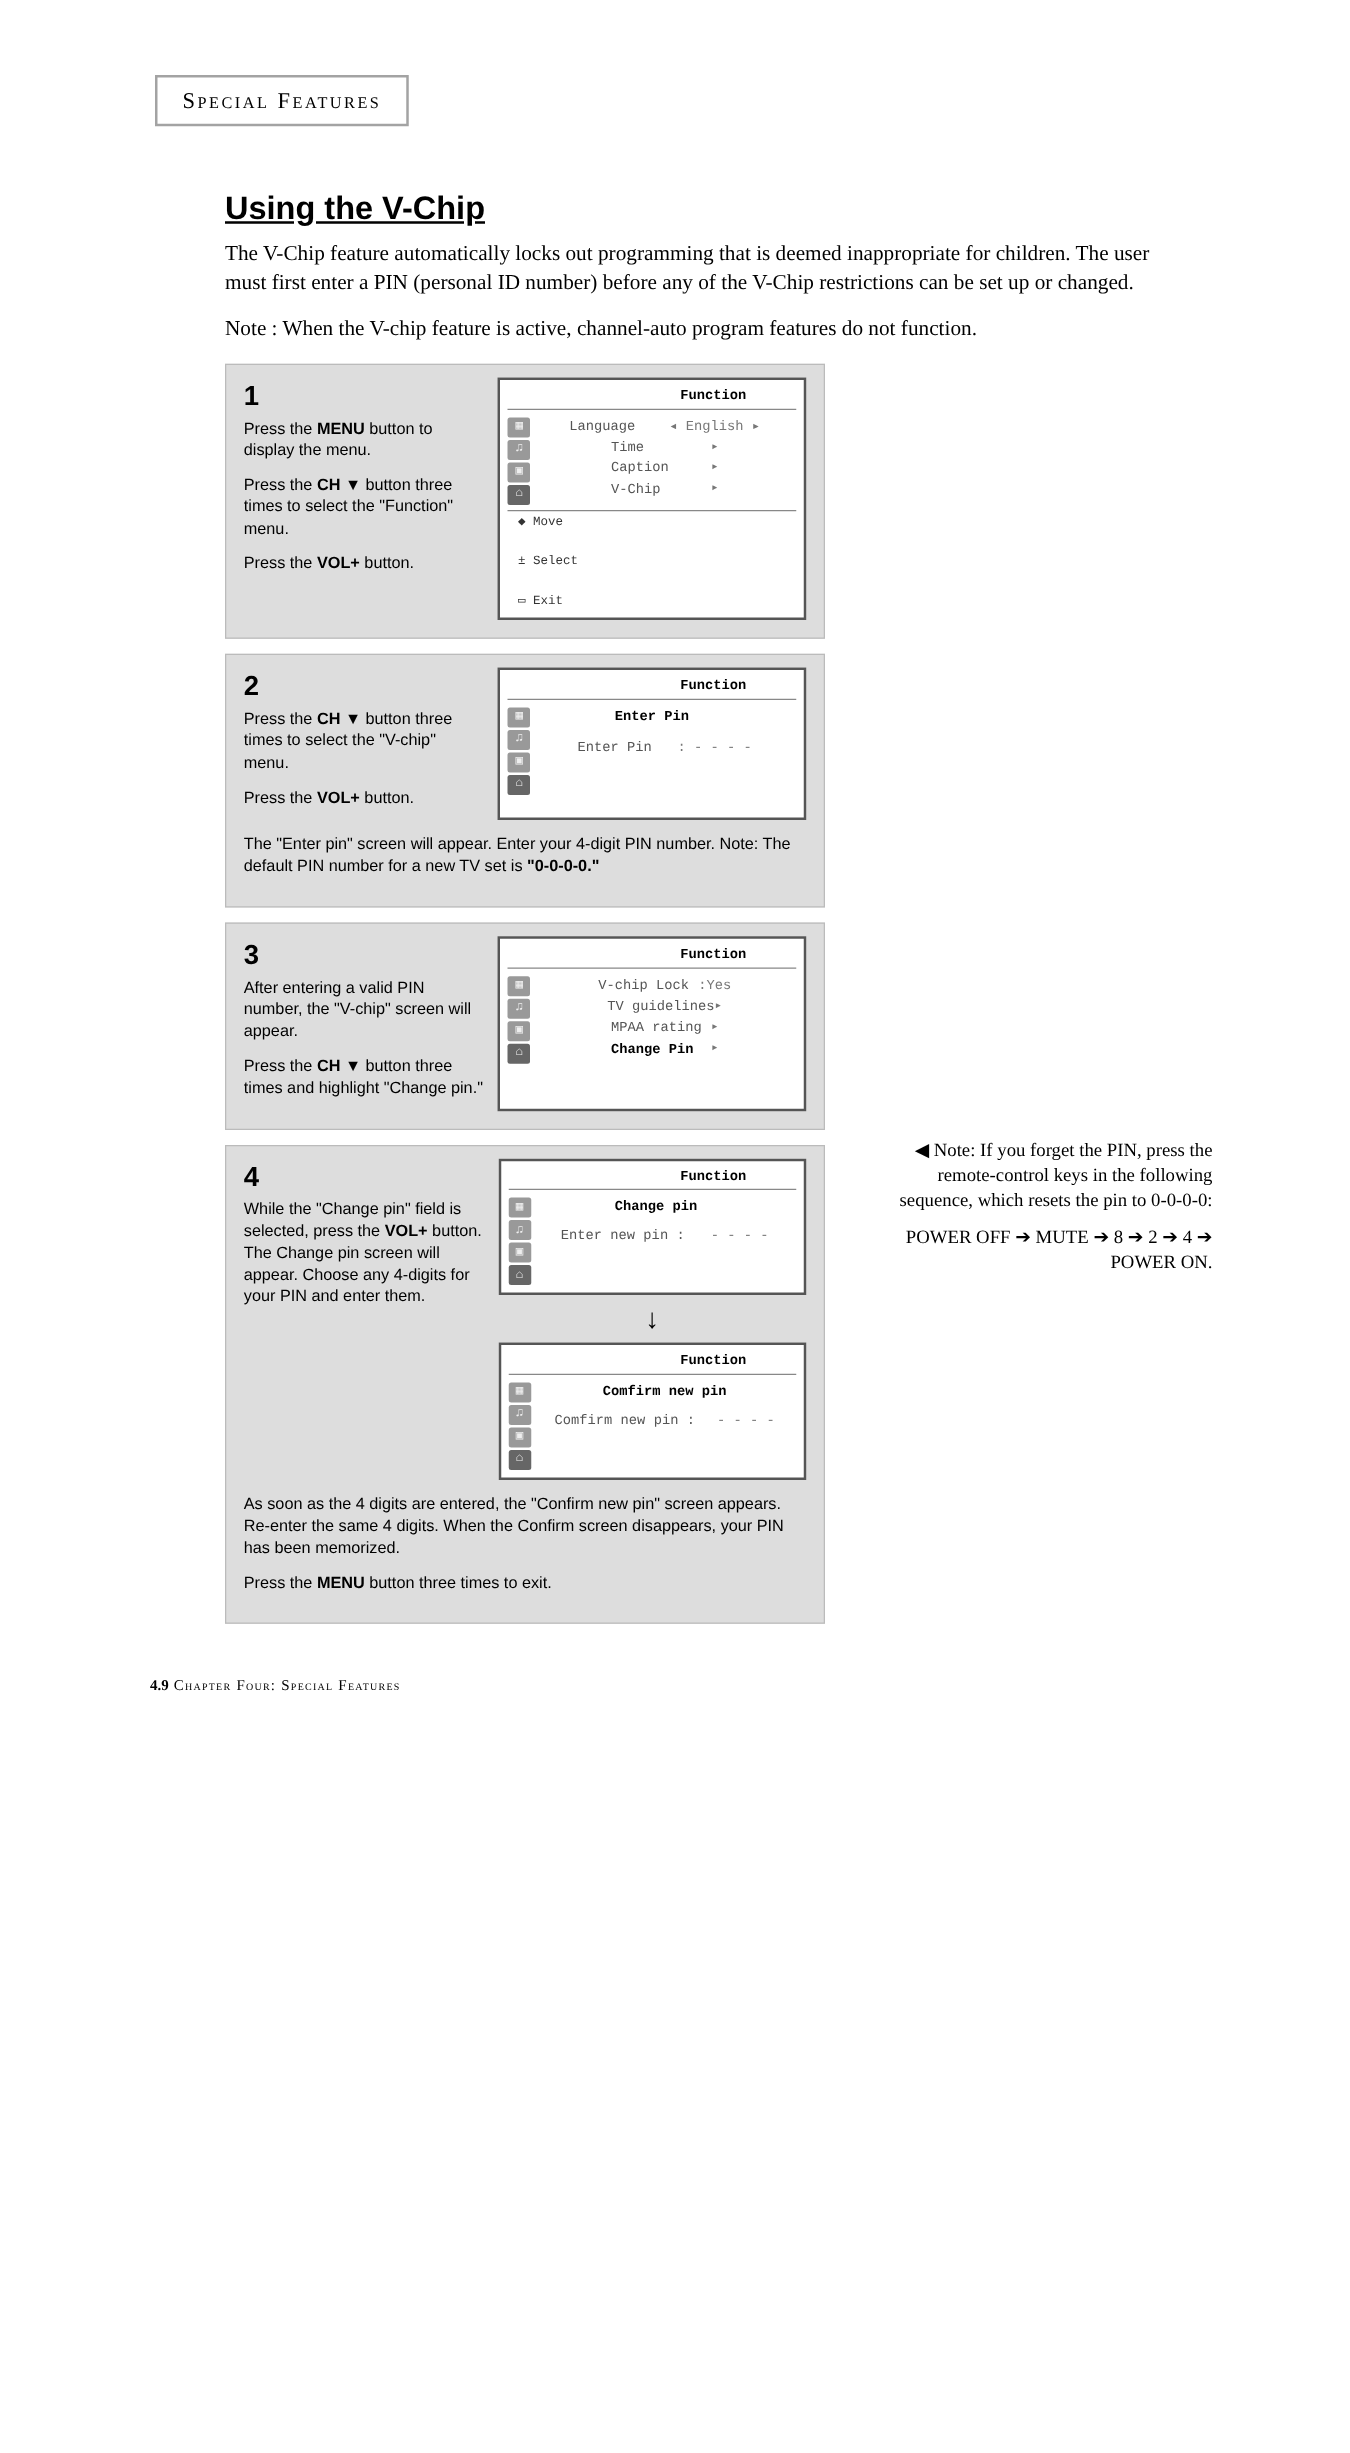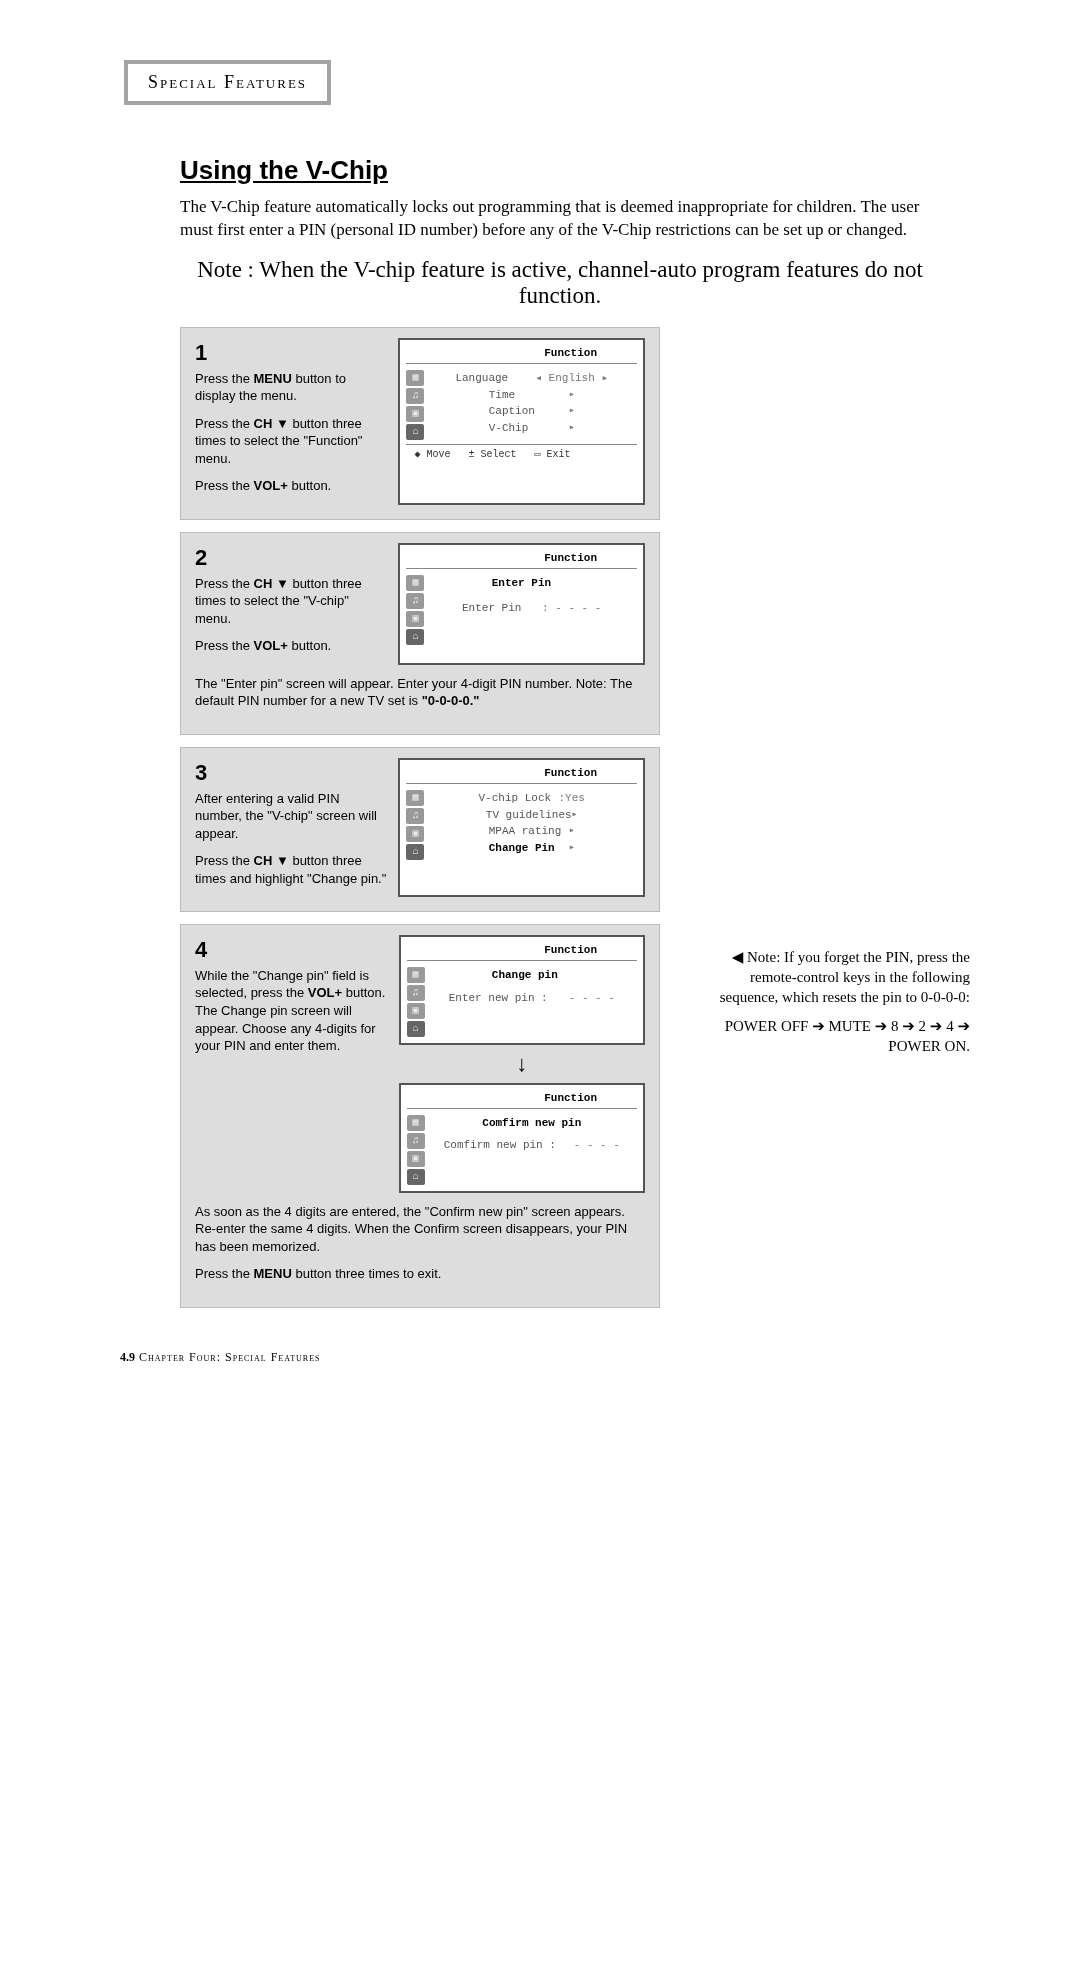--- a/index.html
+++ b/index.html
@@ -4,21 +4,21 @@
 <style>
   * { box-sizing: border-box; margin: 0; padding: 0; }
   body {
     font-family: Georgia, 'Times New Roman', serif;
     background: #fff;
     width: 1080px;
     padding: 60px 100px 60px 100px;
     color: #000;
   }
   .header-box {
-    border: 4px solid #a3a3a3;
+    border: 2px solid #a3a3a3;
     padding: 8px 20px;
     display: inline-block;
     margin-left: 24px;
     margin-bottom: 50px;
     letter-spacing: 2px;
     font-variant: small-caps;
     font-size: 18px;
   }
   .content {
     margin-left: 80px;
@@ -30,23 +30,22 @@
     font-weight: bold;
     margin-bottom: 10px;
     text-decoration: underline;
   }
   .intro {
     font-size: 17px;
     line-height: 1.35;
     margin-bottom: 15px;
   }
   .note {
-    font-size: 23px;
+    font-size: 17px;
     margin-bottom: 18px;
-    text-align: center;
   }
   h2 {
     font-family: Arial, Helvetica, sans-serif;
     font-size: 17px;
     font-weight: bold;
     margin-bottom: 10px;
   }
   .steps-column {
     width: 480px;
   }
@@ -123,20 +122,21 @@
   .osd-row.sel { font-weight: bold; color:#000; }
   .osd-foot {
     border-top: 1px solid #888;
     margin-top: 4px;
     padding-top: 3px;
     display: flex;
     gap: 18px;
     font-size: 10px;
     color: #333;
     padding-left: 8px;
+    flex-direction: column;
   }
   .step-bottom { margin-top: 10px; }
   .down-arrow {
     font-size: 22px;
     font-weight: bold;
     text-align: center;
     margin: 4px 0;
   }
   .sidebar-note {
     position: absolute;

